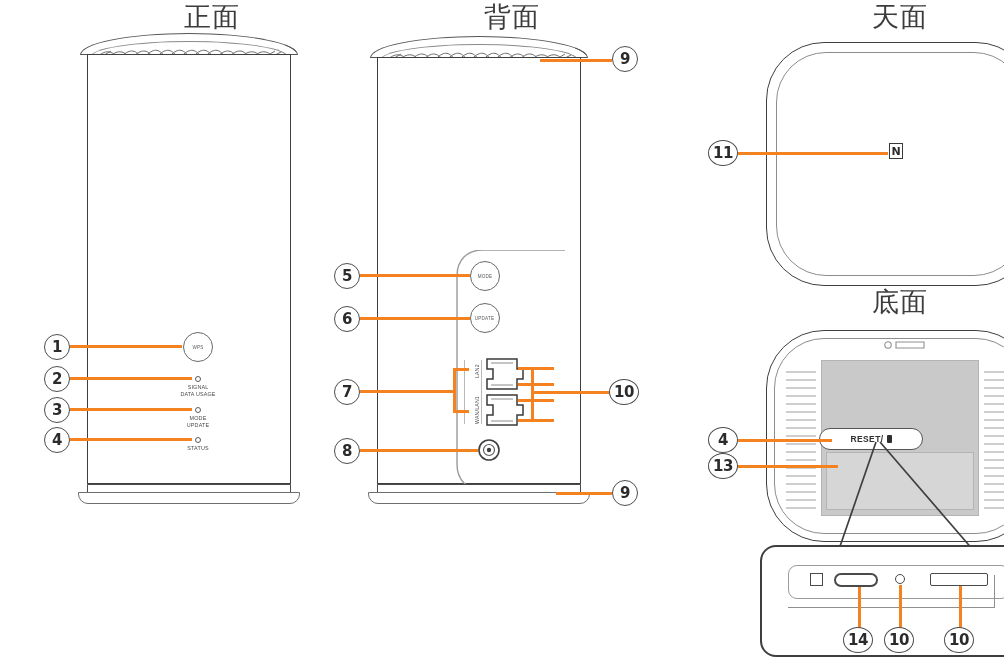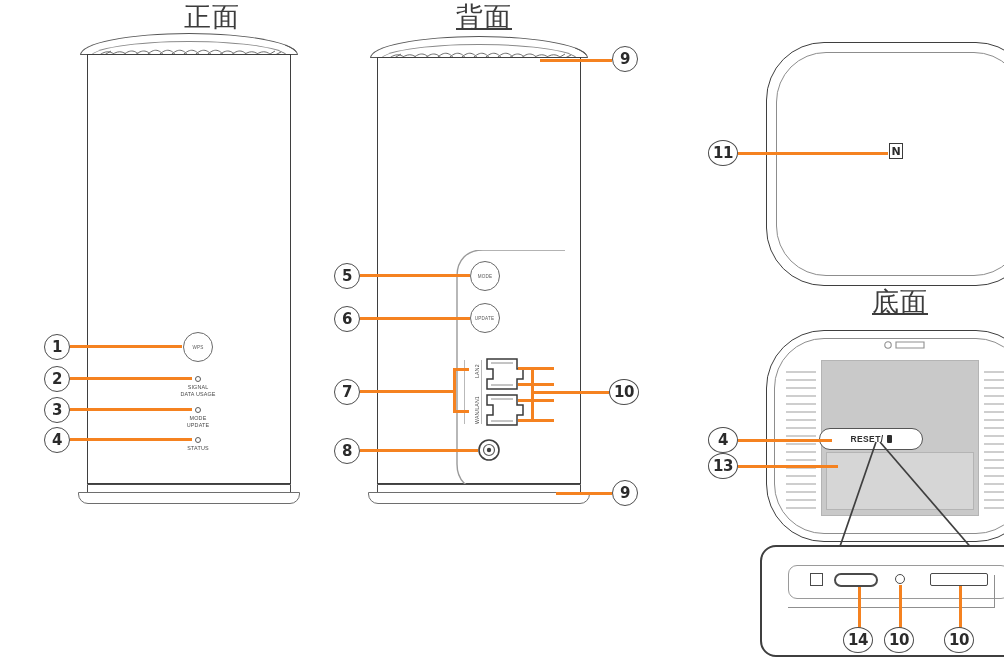--- a/index.html
+++ b/index.html
@@ -147,22 +147,23 @@
   }
   .hairline{position:absolute;background:#b9b9b9;}
   .hairline-d{position:absolute;background:#8f8f8f;}
 </style>
 </head>
 <body>
 
 <div class="stage">
 
   <div class="view-title" style="left:92px;top:2px;width:160px;">正面</div>
-  <div class="view-title" style="left:364px;top:2px;width:160px;text-decoration:underline;">背面</div>
-  <div class="view-title" style="left:780px;top:287px;width:160px;text-decoration:underline;">底面</div>
+  <div class="view-title" style="left:392px;top:2px;width:160px;">背面</div>
+  <div class="view-title" style="left:780px;top:2px;width:160px;">天面</div>
+  <div class="view-title" style="left:780px;top:287px;width:160px;">底面</div>
 
   <div>
 
     <div class="cap" style="left:40px;top:33px;width:218px;height:22px;"></div>
     <div class="cap-inner" style="left:50px;top:41px;width:198px;height:16px;"></div>
 
     <div class="vent" style="left:55px;top:46px;width:188px;height:12px;">
       <svg width="188" height="12" viewBox="0 0 188 12">
         <g stroke="#6d6d6d" stroke-width="1" fill="none">
           <path d="M2,11 C10,4 16,4 22,11"></path>

